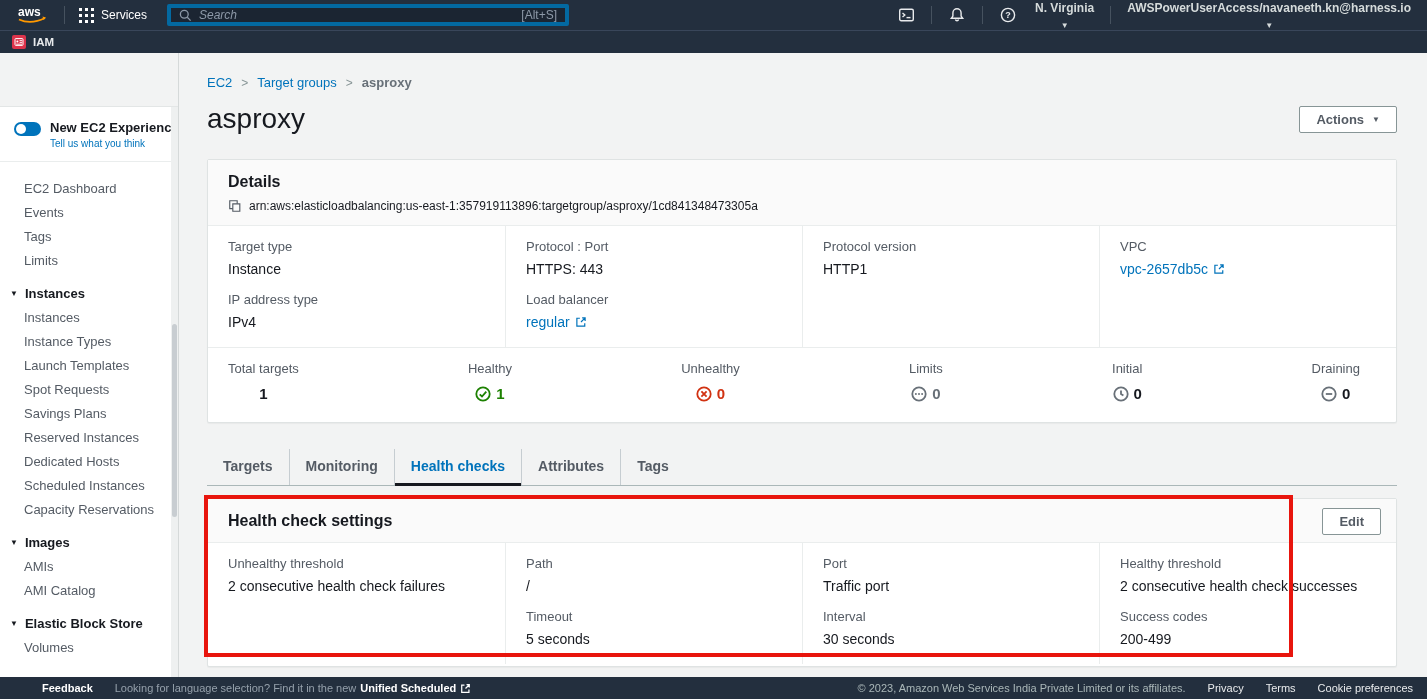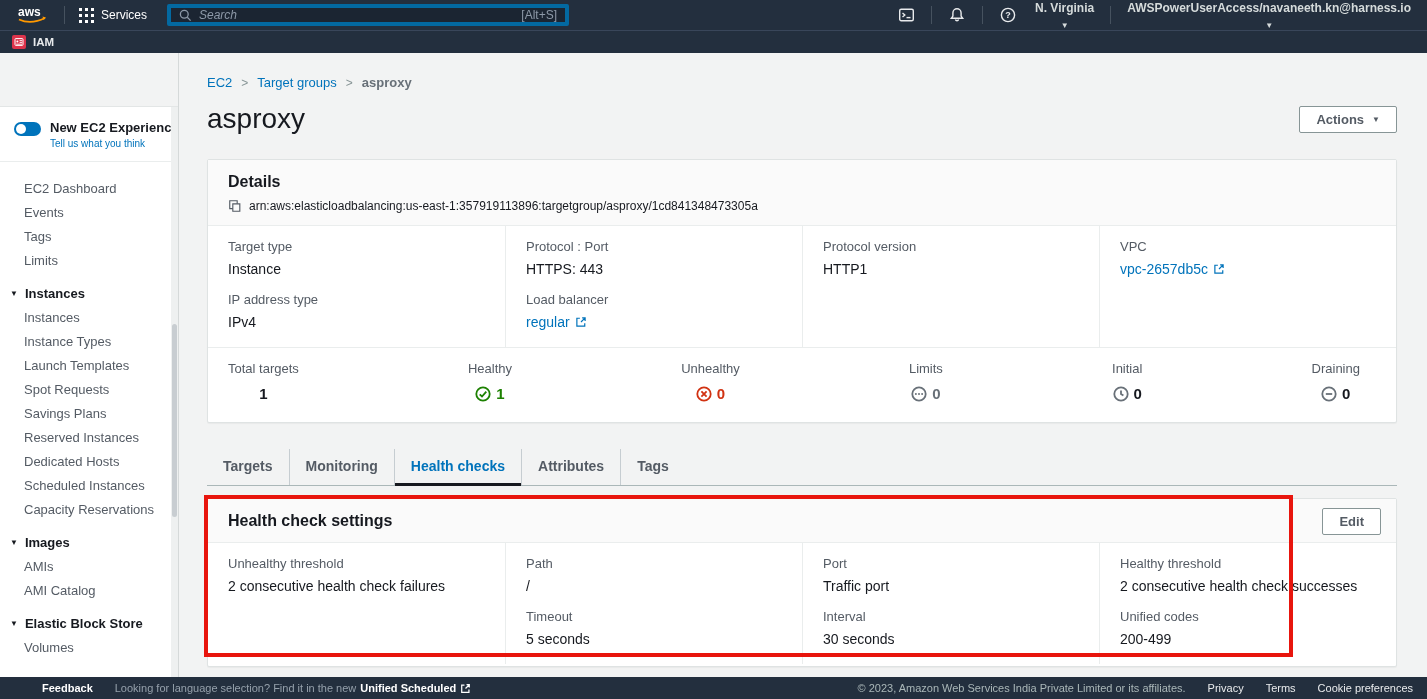--- a/index.html
+++ b/index.html
@@ -424,21 +424,21 @@
                 <div class="flabel">Interval</div>
                 <div class="fvalue">30 seconds</div>
               </div>
             </div>
             <div class="gcol">
               <div class="field">
                 <div class="flabel">Healthy threshold</div>
                 <div class="fvalue">2 consecutive health check successes</div>
               </div>
               <div class="field">
-                <div class="flabel">Unified codes</div>
+                <div class="flabel">Success codes</div>
                 <div class="fvalue">200-499</div>
               </div>
             </div>
           </div>
         </div>
         <div class="red-annotation"></div>
       </div>
 
     </div>
   </div>

